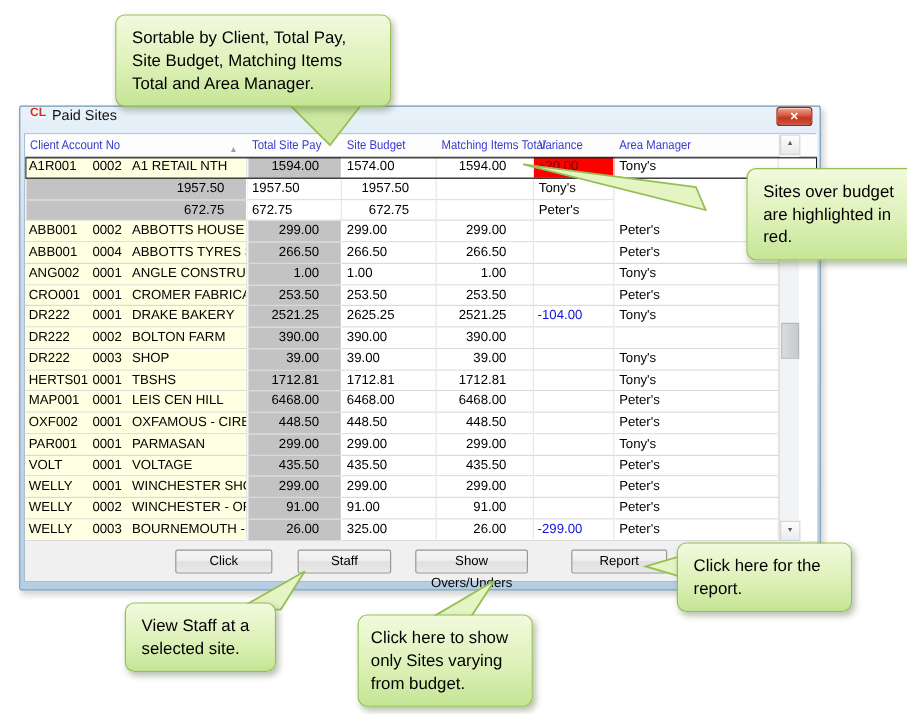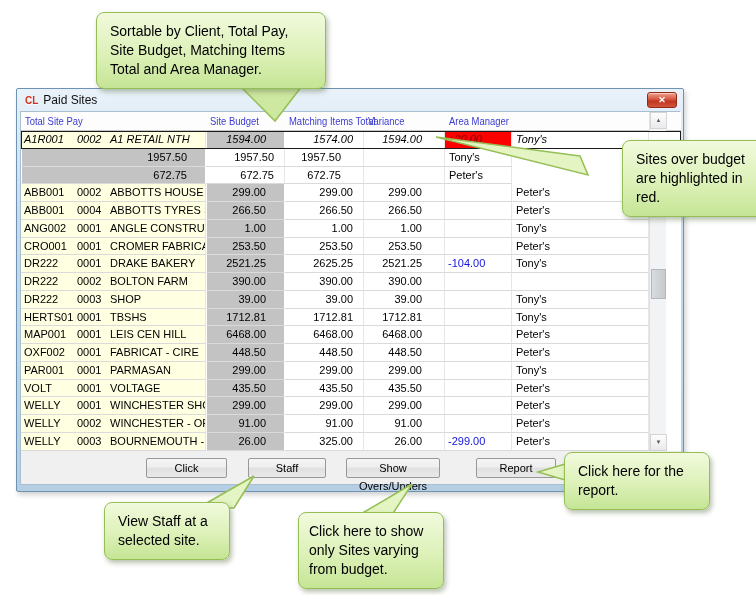--- a/index.html
+++ b/index.html
@@ -5,21 +5,21 @@
   * { margin:0; padding:0; box-sizing:border-box; }
   html,body { width:756px; height:595px; background:#ffffff; overflow:hidden;
               font-family:"Liberation Sans", sans-serif; }
   body { position:relative; }
 
   
   .window { position:absolute; left:16px; top:88px; width:668px; height:404px;
             border:1px solid #6f94b3; border-radius:2px;
             background:linear-gradient(180deg,#e9f2fa 0%, #c9dcee 30%, #b6cee3 100%);
             padding:0 3px 4px 3px; box-shadow:2px 3px 5px rgba(0,0,0,0.18); z-index:1; }
-  .titlebar { height:22px; display:flex; align-items:center; padding-left:5px; }
+  .titlebar { height:22px; display:flex; padding-left:5px; }
   .app-icon { color:#d4301c; font-weight:bold; font-size:10px; letter-spacing:0; margin-right:5px;
               text-shadow:0 1px 0 rgba(255,255,255,0.8); }
   .title-text { font-size:12px; color:#111; }
   .close-btn { margin-left:auto; margin-right:3px; width:30px; height:16px;
                background:linear-gradient(180deg,#f0a28c 0%, #d9604a 40%, #c0371f 60%, #d2543c 100%);
                border:1px solid #93291a; border-radius:3px; color:#fff; font-size:9px;
                line-height:14px; text-align:center; font-weight:bold; cursor:pointer;
                box-shadow:inset 0 1px 0 rgba(255,255,255,0.45); }
   .client-area { background:#f0f0f0; height:374px; position:relative; border:1px solid #a8bed1; }
 
@@ -28,29 +28,29 @@
   .grid-header { display:grid; grid-template-columns:185px 79px 79px 81px 67px 137px;
                  height:19px; background:#fdfdfd; border-bottom:1px solid #c6c6c6; }
   .hcell { position:relative; color:#3a3ad0; font-size:10.5px; line-height:18px;
            padding:0 4px; white-space:nowrap; }
   .hcell .hlabel { display:inline-block; transform:scaleX(0.9); transform-origin:0 50%; }
   .sort-arrow { position:absolute; right:8px; top:5px; font-size:7px; color:#9aa0a6; }
 
   .grid-body { position:relative; }
   .grid-row { display:grid; grid-template-columns:185px 79px 79px 81px 67px 137px;
               height:17.78px; background:#ffffff; position:relative; }
-  .grid-row.selected { outline:1px solid #1a1a1a; outline-offset:-1px; z-index:2;font-style:italic; }
+  .grid-row.selected { outline:1px solid #1a1a1a; outline-offset:-1px; z-index:2; }
   .cell { font-size:11px; line-height:17px; padding:0 4px; white-space:nowrap; overflow:hidden;
           border-right:1px solid #e6e6e6; border-bottom:1px solid #dadada; color:#000; }
   .cell.client { background:#ffffe1; padding-left:3px; }
   .cell.client .code { display:inline-block; width:53px; }
   .cell.client .site { display:inline-block; width:33px; }
   .cell.pay { background:#c3c3c3; text-align:right; padding-right:18px;
               border-left:1px solid #ffffff; border-right:1px solid #ffffff; }
-  .cell.budget { text-align:right; padding-right:10px; }
+  .cell.budget { text-align:left; padding-right:10px; }
   .cell.matching { text-align:right; padding-right:22px; }
   .cell.variance { padding-left:3px; }
   .cell.variance.over { background:#fb0200; color:#7a0000; }
   .cell.variance.under { color:#1414dd; }
 
   
   .vscroll { position:absolute; left:628px; top:0; width:17px; height:339px;
              background:#f2f3f4; border-left:1px solid #e0e0e0; }
   .scroll-btn { position:absolute; left:0; width:17px; height:17px;
                 background:linear-gradient(180deg,#fdfdfd,#e9eaec);
@@ -91,20 +91,24 @@
   <div class="titlebar">
     <span class="app-icon">CL</span>
     <span class="title-text">Paid Sites</span>
     <span class="close-btn">✕</span>
   </div>
 
   <div class="client-area">
     <div class="grid-wrap">
 
       <div class="grid-header">
+        <div class="hcell">
+          <span class="hlabel">Client Account No</span>
+          <span class="sort-arrow">▲</span>
+        </div>
         <div class="hcell"><span class="hlabel">Total Site Pay</span></div>
         <div class="hcell"><span class="hlabel">Site Budget</span></div>
         <div class="hcell"><span class="hlabel">Matching Items Total</span></div>
         <div class="hcell"><span class="hlabel">Variance</span></div>
         <div class="hcell"><span class="hlabel">Area Manager</span></div>
       </div>
 
       <div class="grid-body">
           <div class="grid-row selected">
             <div class="cell client"><span class="code">A1R001</span><span class="site">0002</span><span>A1 RETAIL NTH</span></div>
@@ -194,21 +198,21 @@
           </div>
           <div class="grid-row">
             <div class="cell client"><span class="code">MAP001</span><span class="site">0001</span><span>LEIS CEN HILL</span></div>
             <div class="cell pay">6468.00</div>
             <div class="cell budget">6468.00</div>
             <div class="cell matching">6468.00</div>
             <div class="cell variance "></div>
             <div class="cell manager">Peter's</div>
           </div>
           <div class="grid-row">
-            <div class="cell client"><span class="code">OXF002</span><span class="site">0001</span><span>FABRICAT - CIRE</span></div>
+            <div class="cell client"><span class="code">OXF002</span><span class="site">0001</span><span>OXFAMOUS - CIRE</span></div>
             <div class="cell pay">448.50</div>
             <div class="cell budget">448.50</div>
             <div class="cell matching">448.50</div>
             <div class="cell variance "></div>
             <div class="cell manager">Peter's</div>
           </div>
           <div class="grid-row">
             <div class="cell client"><span class="code">PAR001</span><span class="site">0001</span><span>PARMASAN</span></div>
             <div class="cell pay">299.00</div>
             <div class="cell budget">299.00</div>

